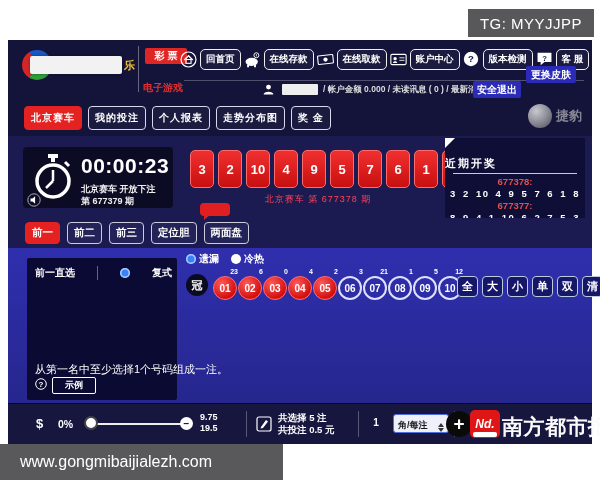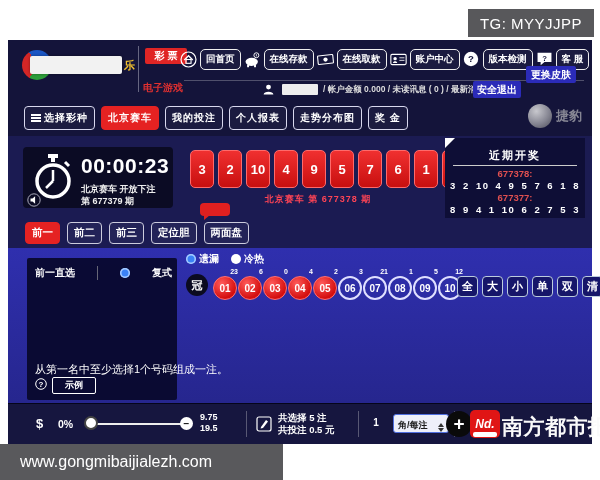--- a/index.html
+++ b/index.html
@@ -50,25 +50,25 @@
   .bottom-bar{left:0;top:363px;width:584px;height:40px;background:#16163f;border-top:1px solid #05051a}
   
   .timer-box{left:15px;top:107px;width:150px;height:61px;background:#0b0b24;border-radius:4px}
   .timer-time{left:58px;top:7px;color:#fff;font-size:21px;font-weight:bold;letter-spacing:.5px}
   .timer-l1{left:58px;top:36px;color:#eee;font-size:9px;font-weight:bold}
   .timer-l2{left:58px;top:48px;color:#eee;font-size:9px;font-weight:bold}
   
   .draw-row{left:182px;top:110px;display:flex;gap:4px}
   .dbox{width:22px;height:36px;background:linear-gradient(#f03030,#c80f0f);border:1px solid #ff6a6a;
     border-radius:5px;color:#fff;font-weight:bold;font-size:13px;display:flex;align-items:center;justify-content:center}
-  .draw-cap{left:182px;top:153px;width:256px;text-align:center;color:#ff4455;font-size:9px;font-weight:bold;letter-spacing:1px}
+  .draw-cap{left:182px;top:153px;width:256px;text-align:center;color:#ff4455;font-size:9px;font-weight:normal;letter-spacing:1px}
   
   .recent{left:437px;top:98px;width:140px;height:80px;background:#0e0e36;overflow:hidden}
   .fold{left:0;top:0;width:0;height:0;border-top:10px solid #fff;border-right:10px solid transparent;cursor:pointer}
-  .recent-title{margin-top:10px;text-align:center;color:#fff;font-size:11px;font-weight:bold;letter-spacing:2px}
+  .recent-title{margin-top:18px;color:#fff;font-size:11px;font-weight:bold;letter-spacing:2px}
   .recent-hr{width:124px;height:1px;background:#ccc;margin:2px auto}
   .r-period{text-align:center;color:#e05050;font-size:9.5px;font-weight:bold;line-height:11px}
   .r-nums{text-align:center;color:#fff;font-size:9.5px;font-weight:bold;line-height:13px;letter-spacing:1.5px;word-spacing:2px}
   
   .bubble{left:192px;top:163px;width:30px;height:13px;background:#e02020;border-radius:4px}
   .bubble:after{content:"";position:absolute;left:4px;bottom:-4px;width:0;height:0;
     border-top:5px solid #e02020;border-right:6px solid transparent}
   
   .bettab-row{left:17px;top:182px;display:flex;gap:7px}
   .bettab{border:1px solid #ccd;border-radius:4px;color:#fff;font-size:10.5px;font-weight:bold;
@@ -202,24 +202,20 @@
           <path d="M2 14 c0-4.5 12-4.5 12 0 z" fill="#fff"></path>
         </svg>
     </span>
     <span class="censor2"></span>
     <span>/ 帐户金额 0.000 / 未读讯息 ( 0 ) / 最新消息</span>
   </div>
   <div class="abs btn-blue btn-logout">安全退出</div>
   <div class="abs btn-blue btn-skin">更换皮肤</div>
 
   <div class="abs tab-row">
-    <span class="tab">
-      <span class="menu-ic"></span>
-      <span>选择彩种</span>
-    </span>
     <span class="tab active">北京赛车</span>
     <span class="tab">我的投注</span>
     <span class="tab">个人报表</span>
     <span class="tab">走势分布图</span>
     <span class="tab">奖 金</span>
   </div>
   <div class="abs brand">
     <span class="brand-sphere"></span>
     <span class="brand-name">捷豹</span>
   </div>

